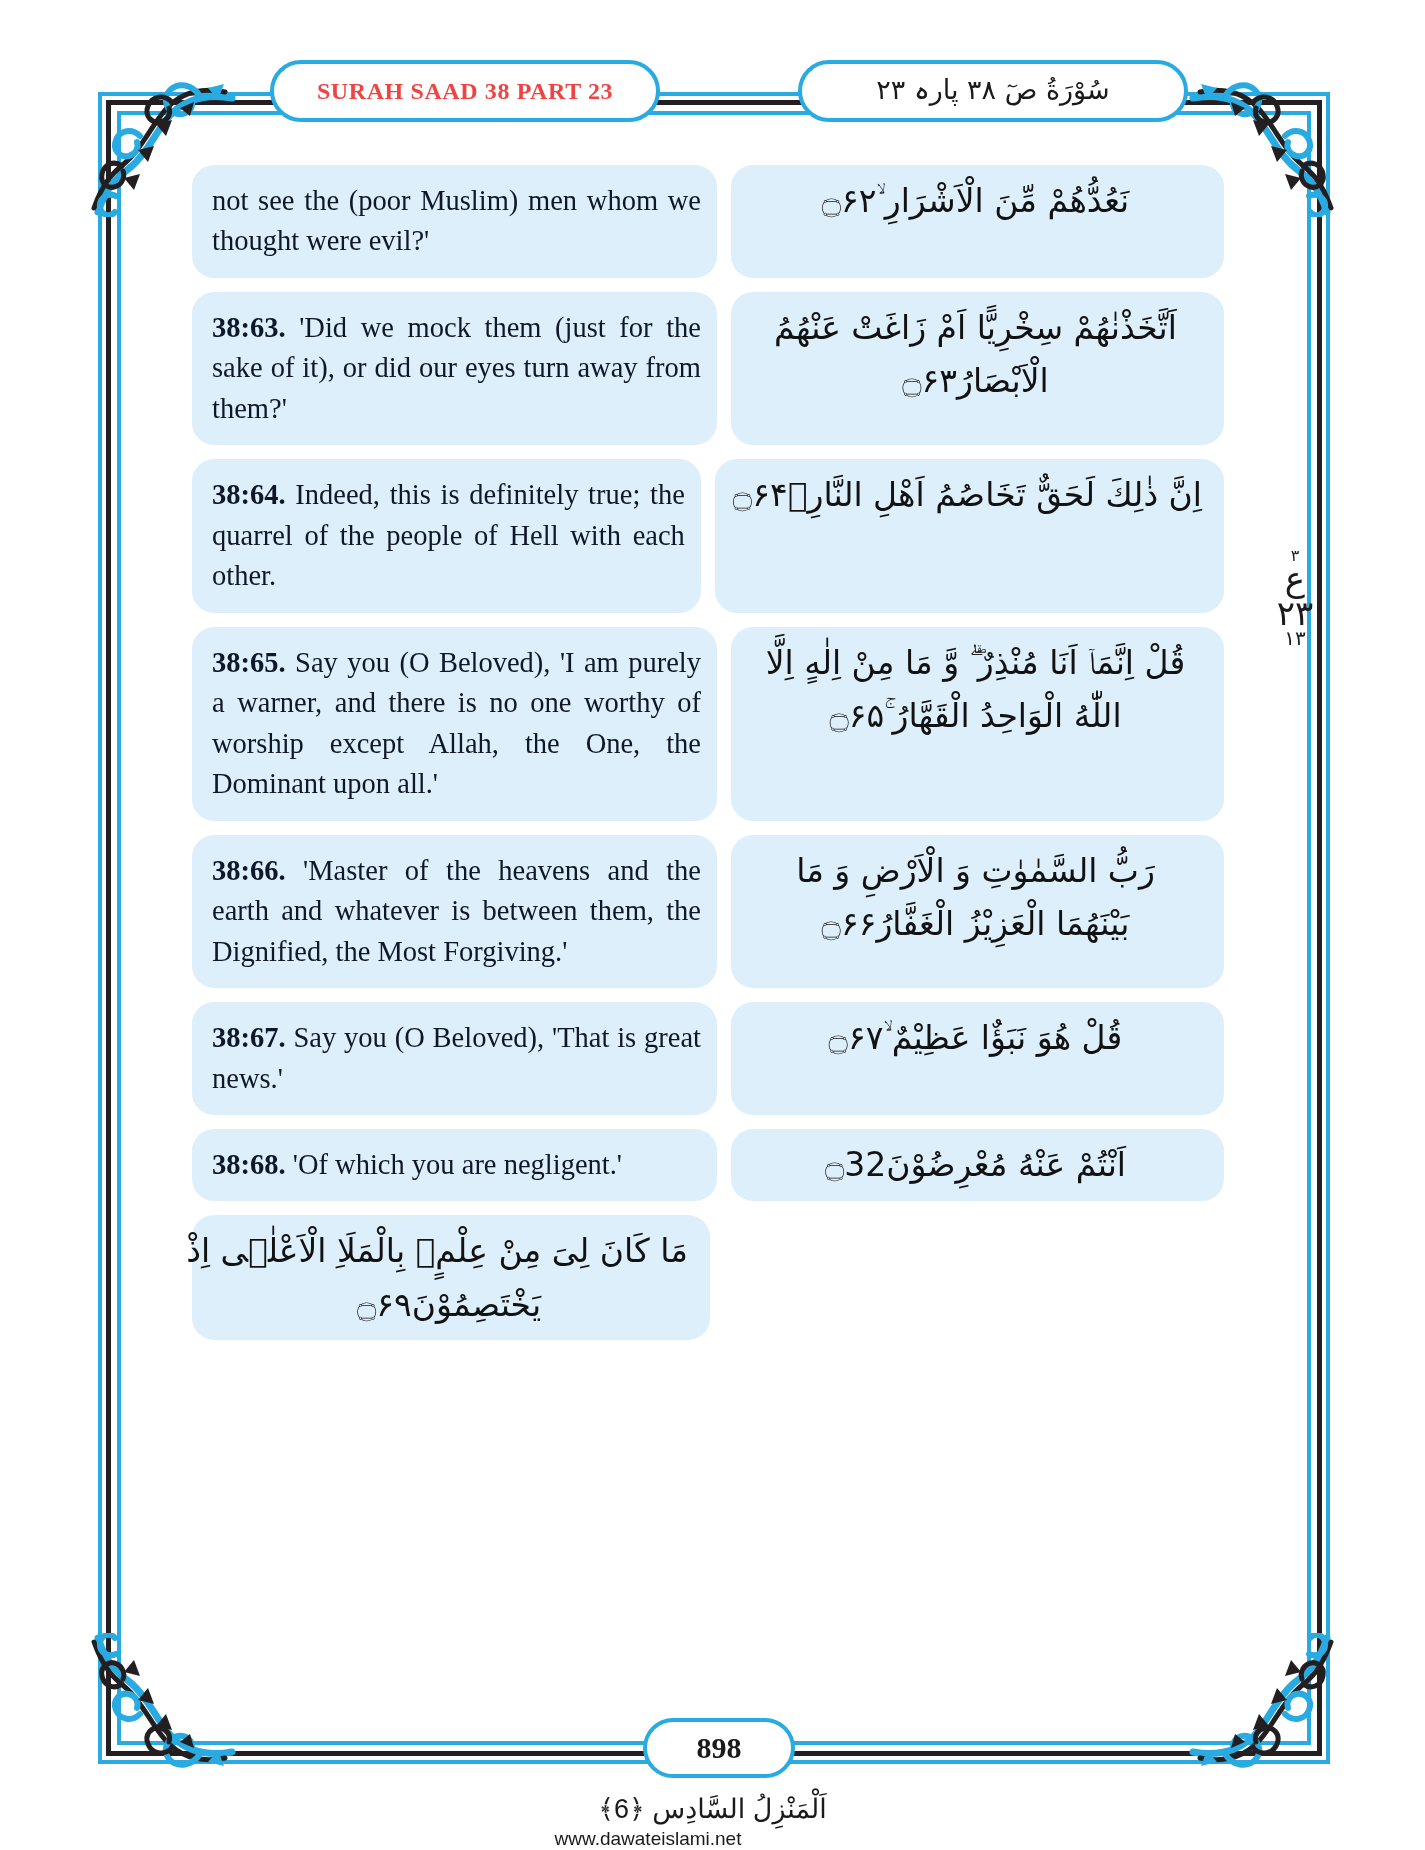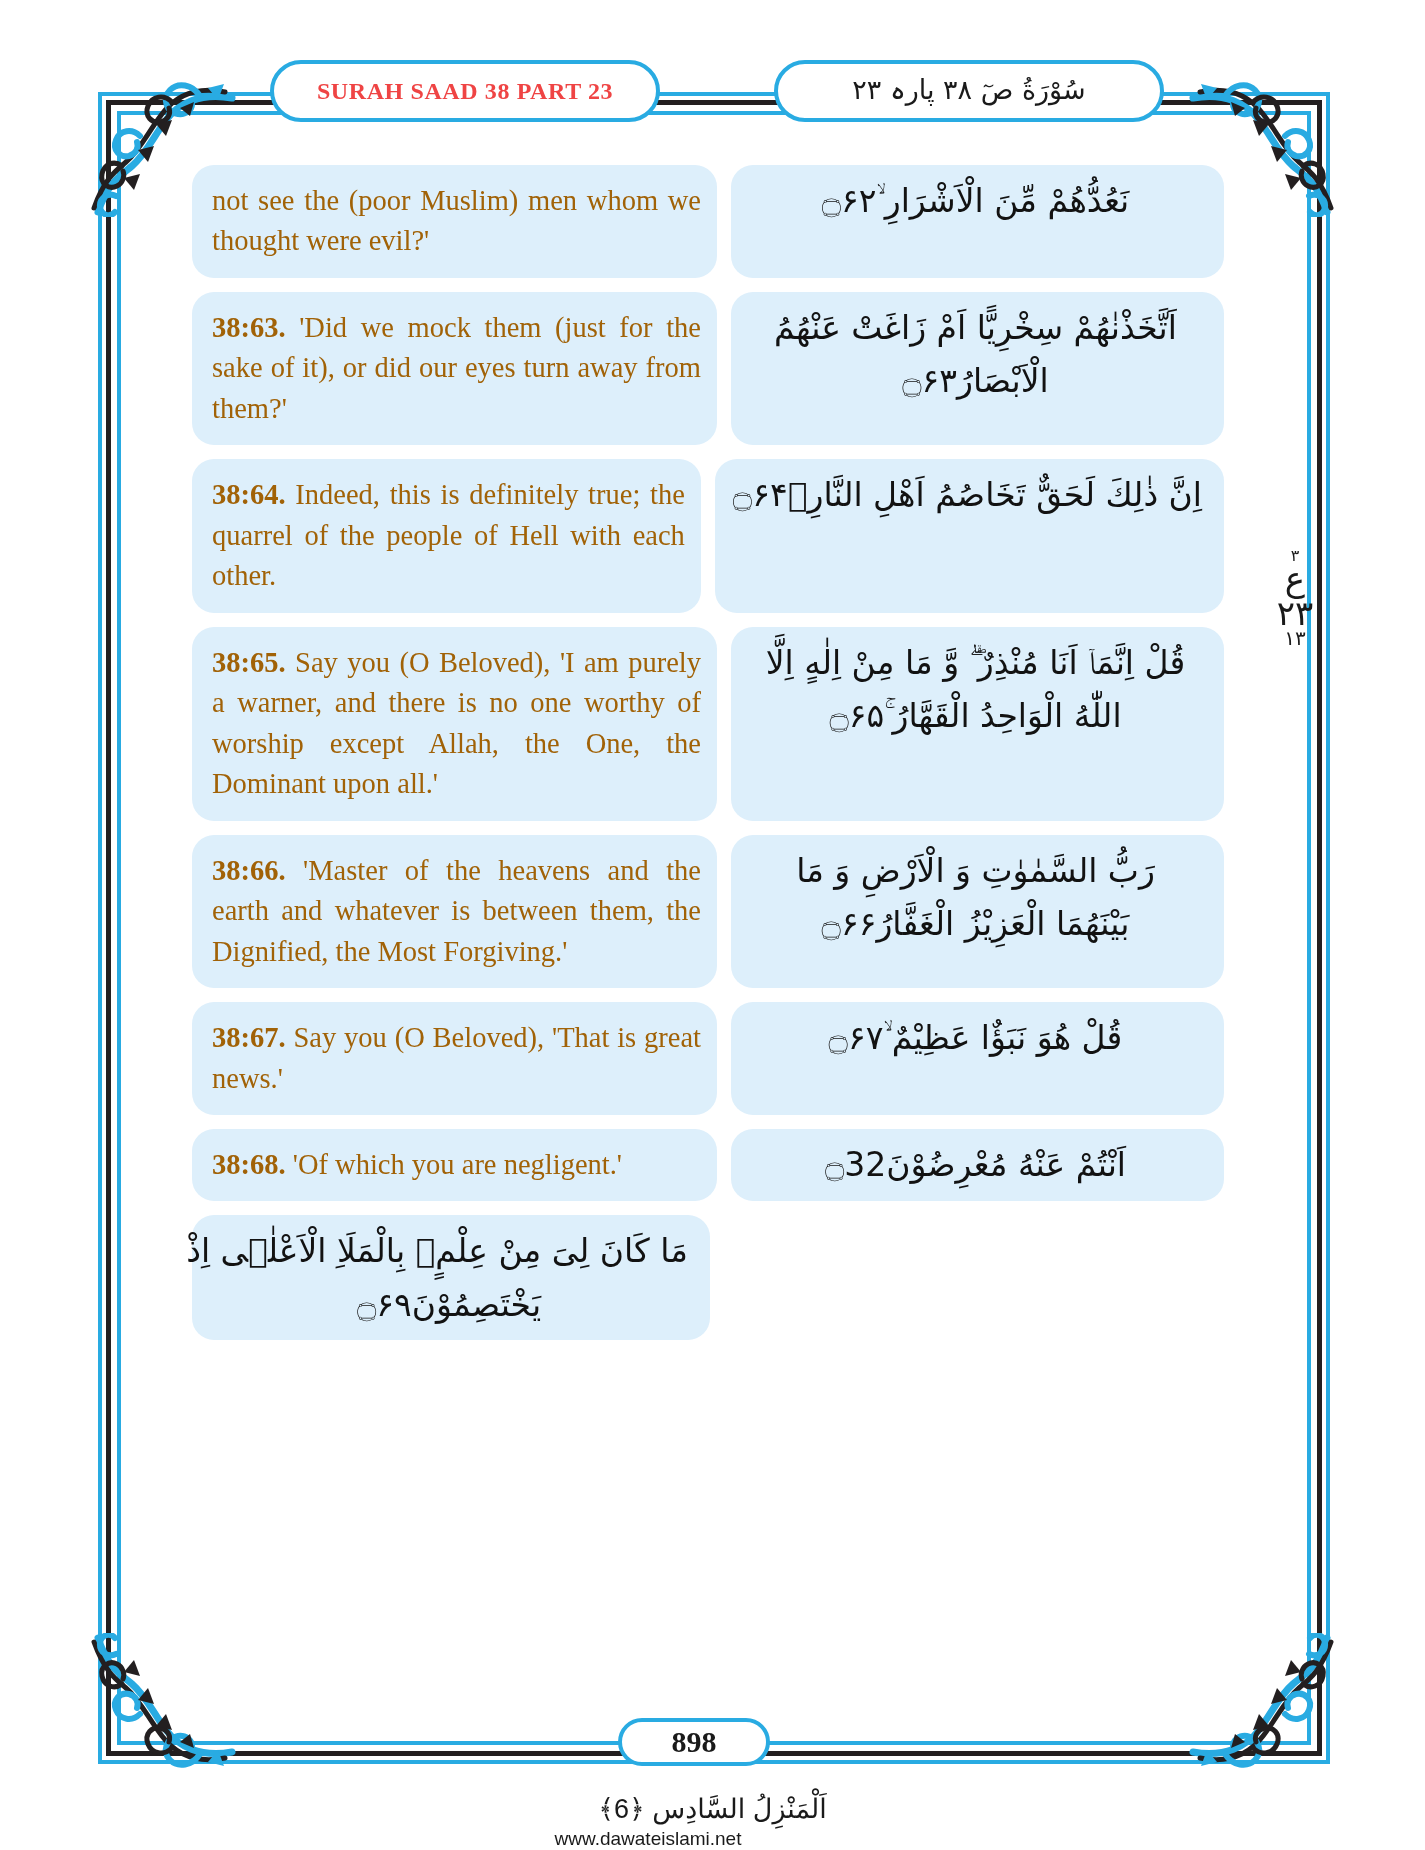--- a/index.html
+++ b/index.html
@@ -64,21 +64,21 @@
     display: flex;
     align-items: center;
     justify-content: center;
     box-sizing: border-box;
   }
   .plaque-left {
     left: 172px;
     width: 390px;
   }
   .plaque-right {
-    left: 676px;
+    left: 700px;
     width: 390px;
   }
   .header-en {
     font-family: Liberation Serif, serif;
     font-weight: bold;
     font-size: 24px;
     letter-spacing: 0.6px;
     color: #ef4444;
     white-space: nowrap;
   }
@@ -94,24 +94,24 @@
   
   .footer-band {
     position: absolute;
     left: 98px;
     top: 1718px;
     width: 1232px;
     height: 76px;
   }
   .plaque-page {
     position: absolute;
-    left: 520px;
+    left: 545px;
     top: 0;
     width: 152px;
-    height: 48px;
+    height: 60px;
     background: #ffffff;
     border: 4px solid #29abe2;
     border-radius: 32px;
     display: flex;
     align-items: center;
     justify-content: center;
     box-sizing: border-box;
   }
   .page-number {
     font-family: "Liberation Serif", serif;
@@ -171,21 +171,21 @@
     background: #ddeffb;
     border-radius: 22px;
     box-sizing: border-box;
   }
   .cell-en {
     width: 552px;
     padding: 16px 16px 16px 20px;
     font-family: "Liberation Serif", serif;
     font-size: 28.5px;
     line-height: 1.42;
-    color: #a16207;
+    color: #0f172a;
     text-align: justify;
     text-align-last: left;
     hyphens: none;
   }
   .verse-num {
     font-weight: bold;
   }
   .cell-ar {
     width: 518px;
     padding: 10px 22px 10px 18px;

